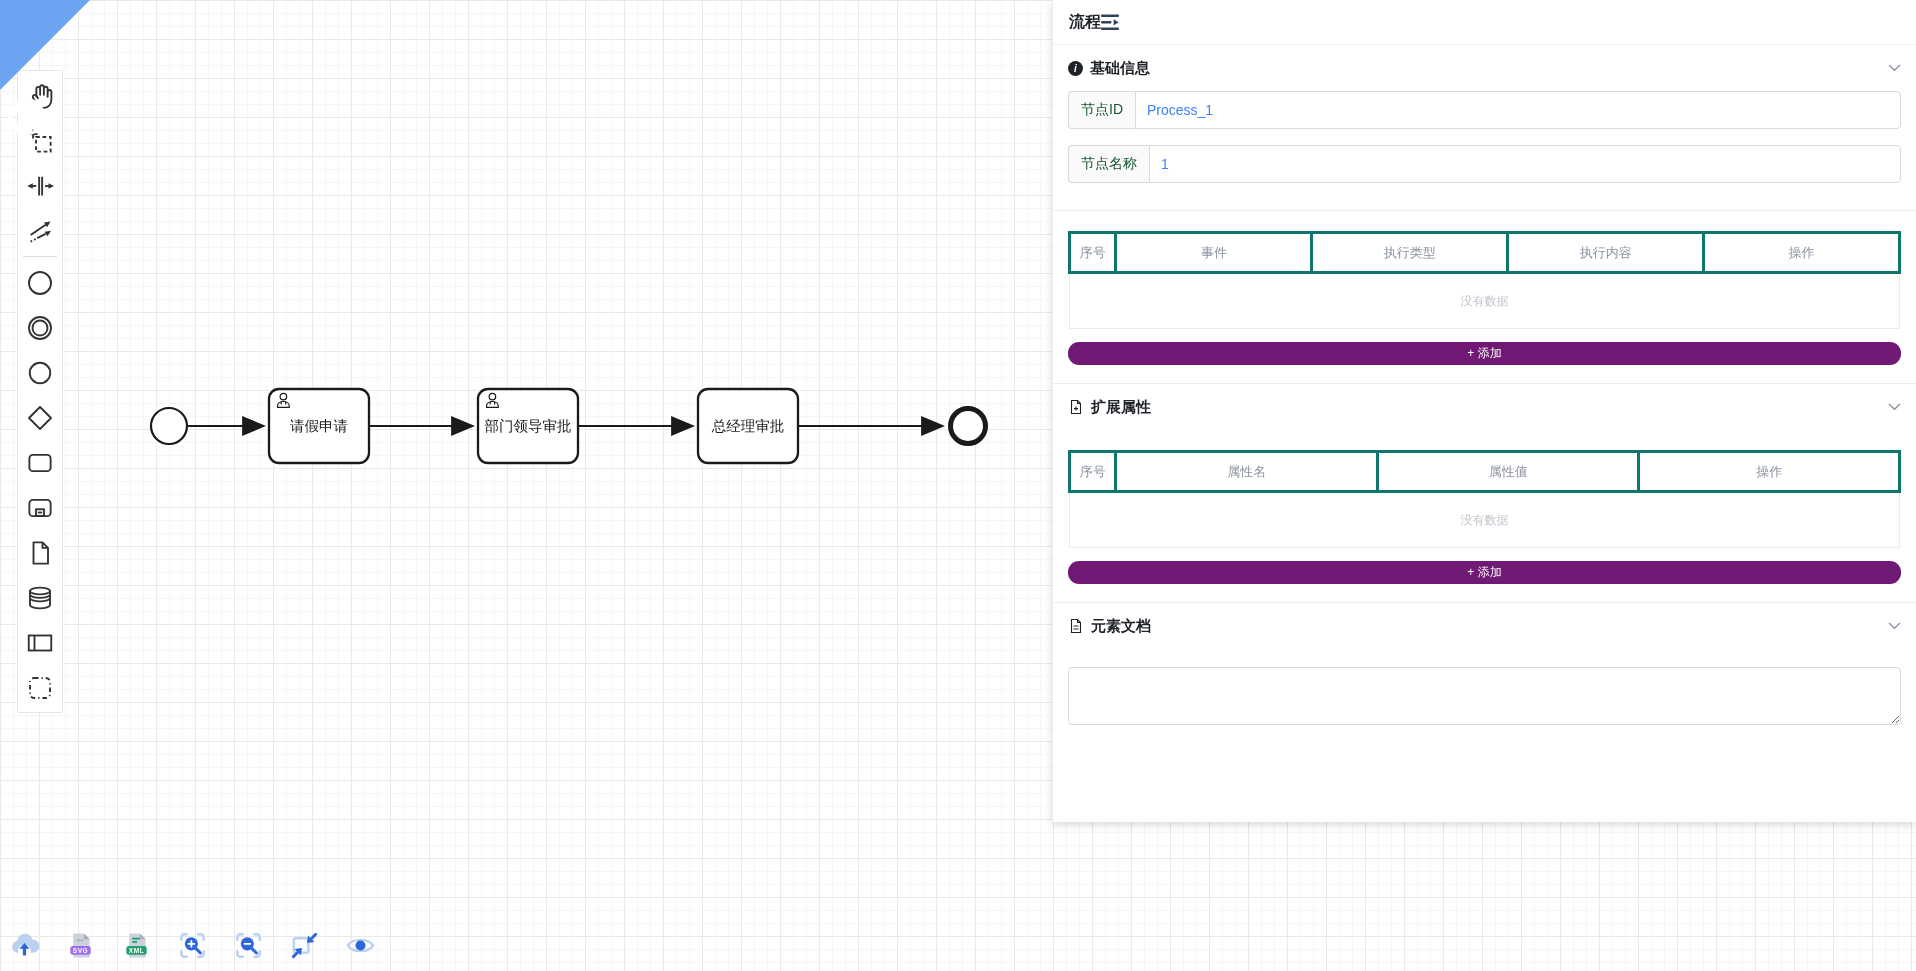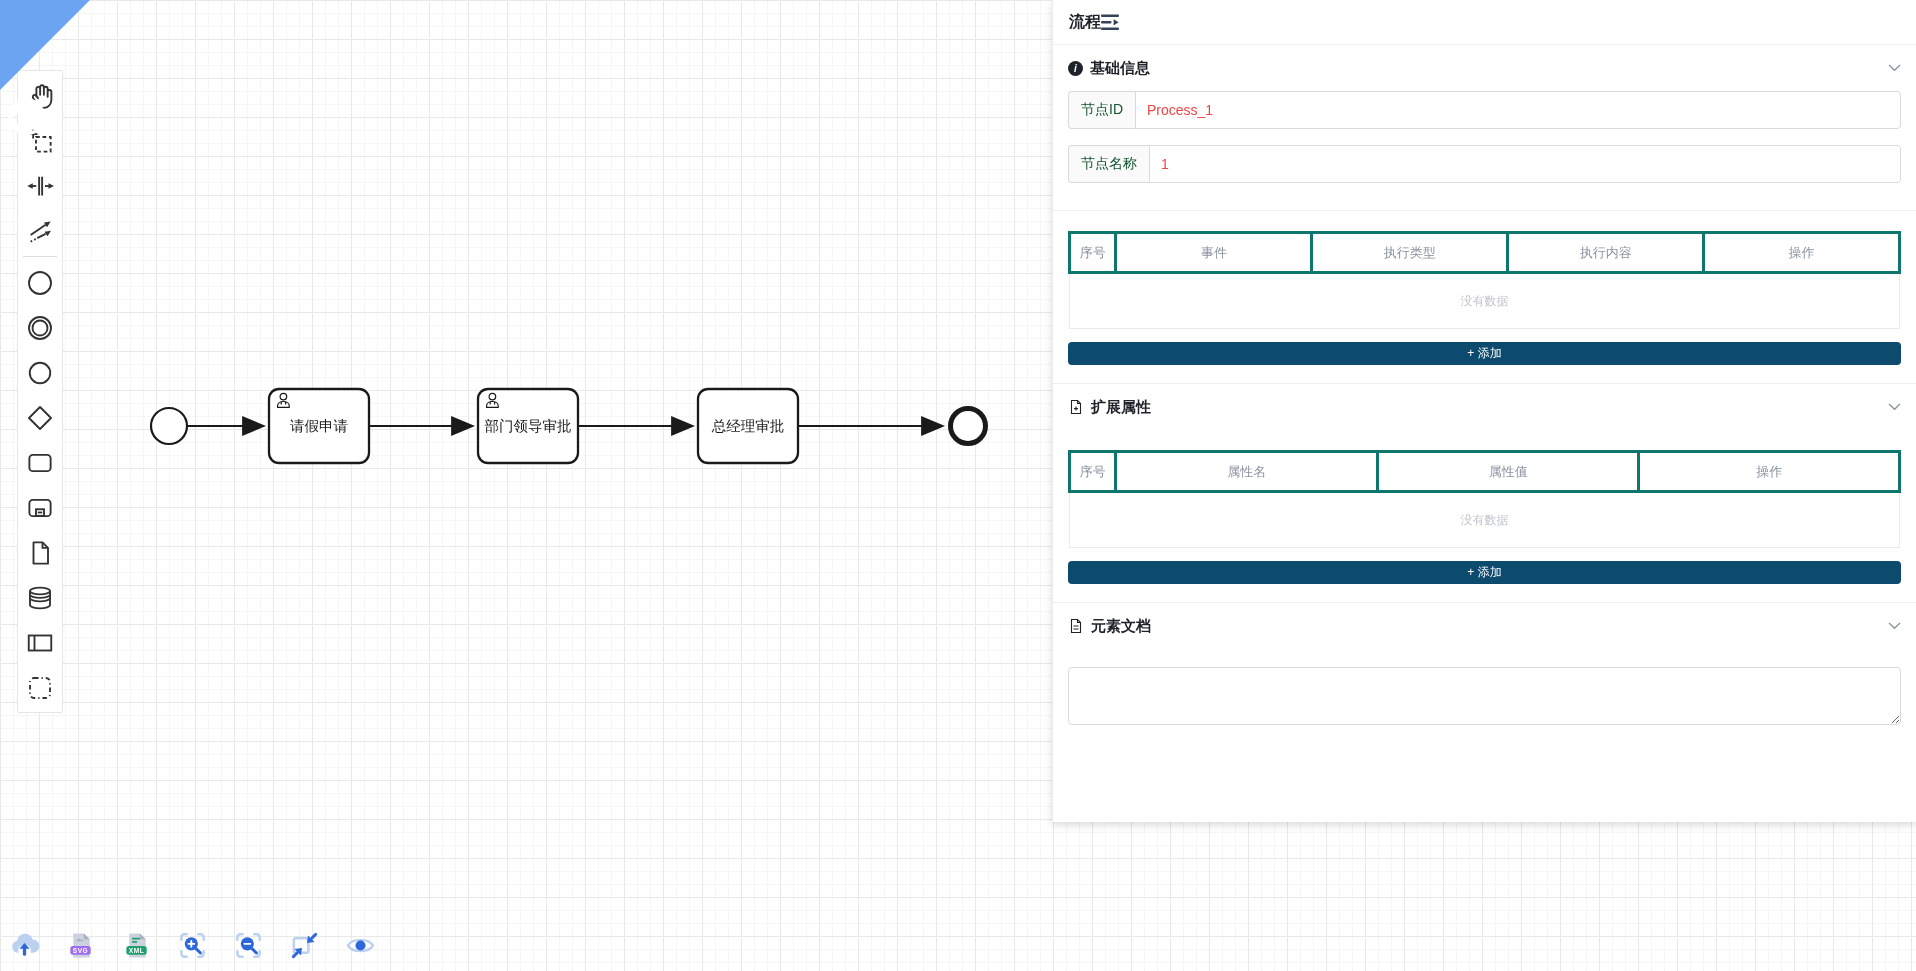--- a/index.html
+++ b/index.html
@@ -52,29 +52,29 @@
   .sec-title { font-size:15px; font-weight:bold; color:#1f2329;text-align:right; }
   .sec-chevron { margin-left:auto; cursor:pointer; display:flex; }
   .ic-info { width:15px; height:15px; border-radius:50%; background:#1f2329; color:#fff; font-size:10px;
     font-weight:bold; display:inline-flex; align-items:center; justify-content:center; font-style:italic; }
 
   .field { display:flex; margin:0 15px 16px; height:38px; }
   .field:first-of-type { margin-top:18px; }
   .addon { background:#fafafa; border:1px solid #d9d9d9; border-right:none; border-radius:4px 0 0 4px;
     display:flex; align-items:center; padding:0 12px; color:#14532d; font-size:14px; white-space:nowrap; }
   .tinput { flex:1; border:1px solid #d9d9d9; border-radius:0 4px 4px 0; padding:0 11px; font-size:14px;
-    color:#ef4444; outline:none; font-family:"Liberation Sans",sans-serif; }
+    color:#3b82f6; outline:none; font-family:"Liberation Sans",sans-serif; }
 
   table.tbl { width:calc(100% - 30px); margin:20px 15px 0; border-collapse:collapse; table-layout:fixed;
     border:1px solid #e9ebef; }
   .tbl th { border:3px solid #0f766e; height:40px; font-weight:normal; font-size:13px; color:#8a919f;
     background:#fff; text-align:center; }
   .tbl td.empty { border:1px solid #e9ebef; height:56px; text-align:center; color:#c0c4cc; font-size:12px; }
-  .add-btn { display:block; width:calc(100% - 30px); margin:13px 15px 17px; height:23px; background:#0c4a6e;
-    color:#fff; border:none; border-radius:4px; font-size:12px; cursor:pointer; font-family:"Liberation Sans",sans-serif; }
+  .add-btn { display:block; width:calc(100% - 30px); margin:13px 15px 17px; height:23px; background:#701a75;
+    color:#fff; border:none; border-radius:11px; font-size:12px; cursor:pointer; font-family:"Liberation Sans",sans-serif; }
   .doc-area { display:block; width:calc(100% - 30px); margin:18px 15px 22px; height:58px; resize:vertical;
     border:1px solid #d9d9d9; border-radius:4px; padding:6px 10px; font-size:13px; color:#1f2329; outline:none;
     font-family:"Liberation Sans",sans-serif; }
   .secicon { stroke:#1f2329; fill:none; stroke-width:1.1; }
 </style>
 </head>
 <body>
 
 <div class="stage">
 

